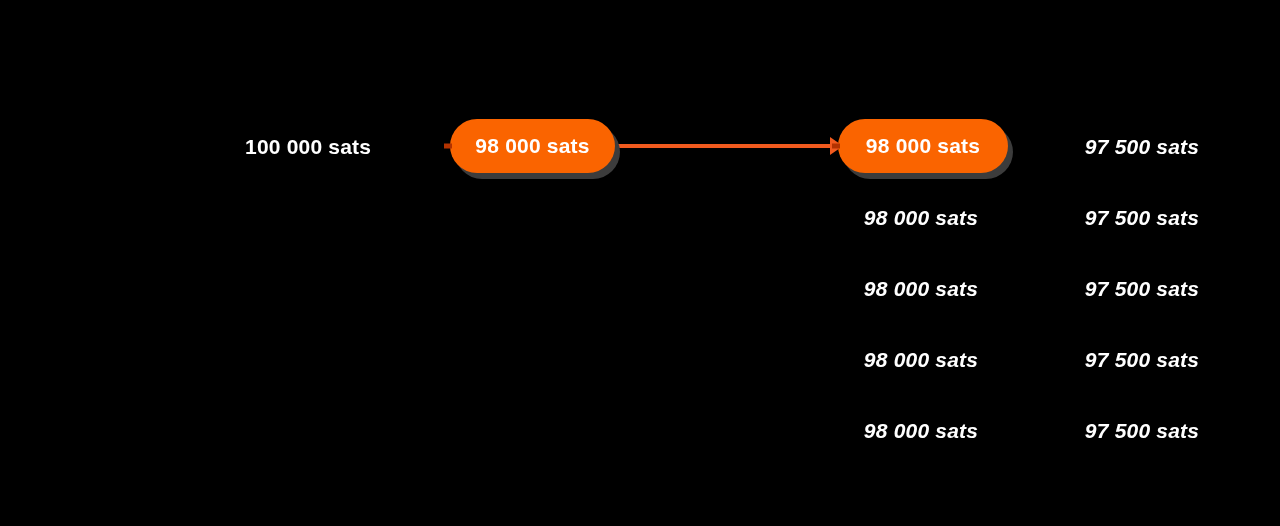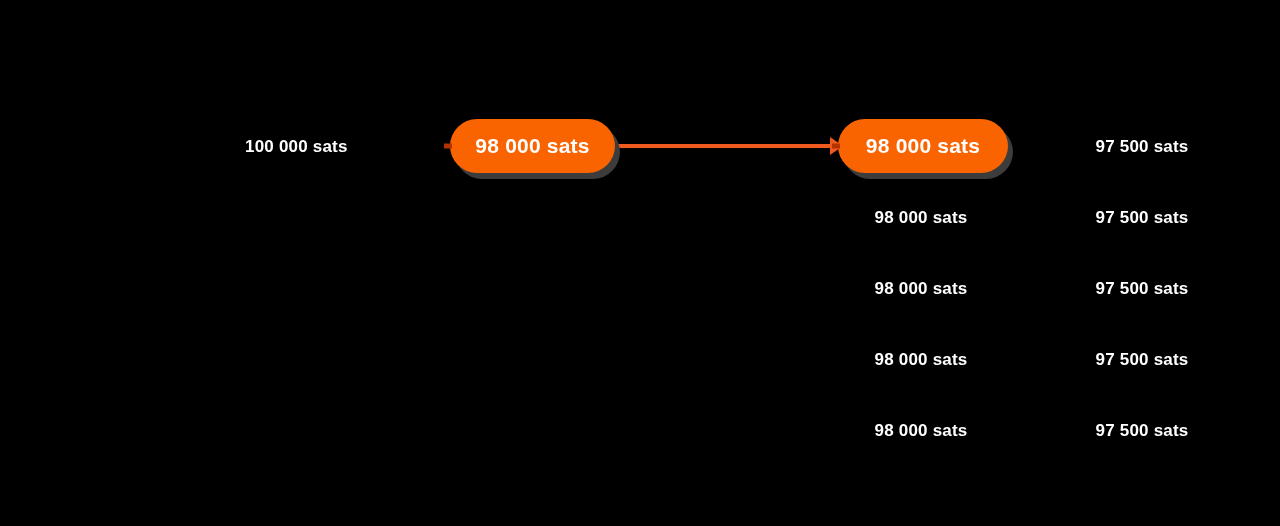--- a/index.html
+++ b/index.html
@@ -16,29 +16,29 @@
   #stage {
     position: relative;
     width: 1280px;
     height: 526px;
     background: #000000;
   }
 
   
   .cell {
     position: absolute;
-    font-size: 17px;
+    font-size: 21px;
     font-weight: 700;
     letter-spacing: 0.2px;
     color: #ffffff;
     white-space: nowrap;
     line-height: 1;
     transform: translateY(-50%);
   }
-  .cell.center { transform: translate(-50%, -50%); }
+  .cell.center { transform: translate(-50%, -50%); font-style: italic; }
 
   
   .pill {
     position: absolute;
     display: flex;
     align-items: center;
     justify-content: center;
     box-sizing: border-box;
     height: 54px;
     border-radius: 27px;

